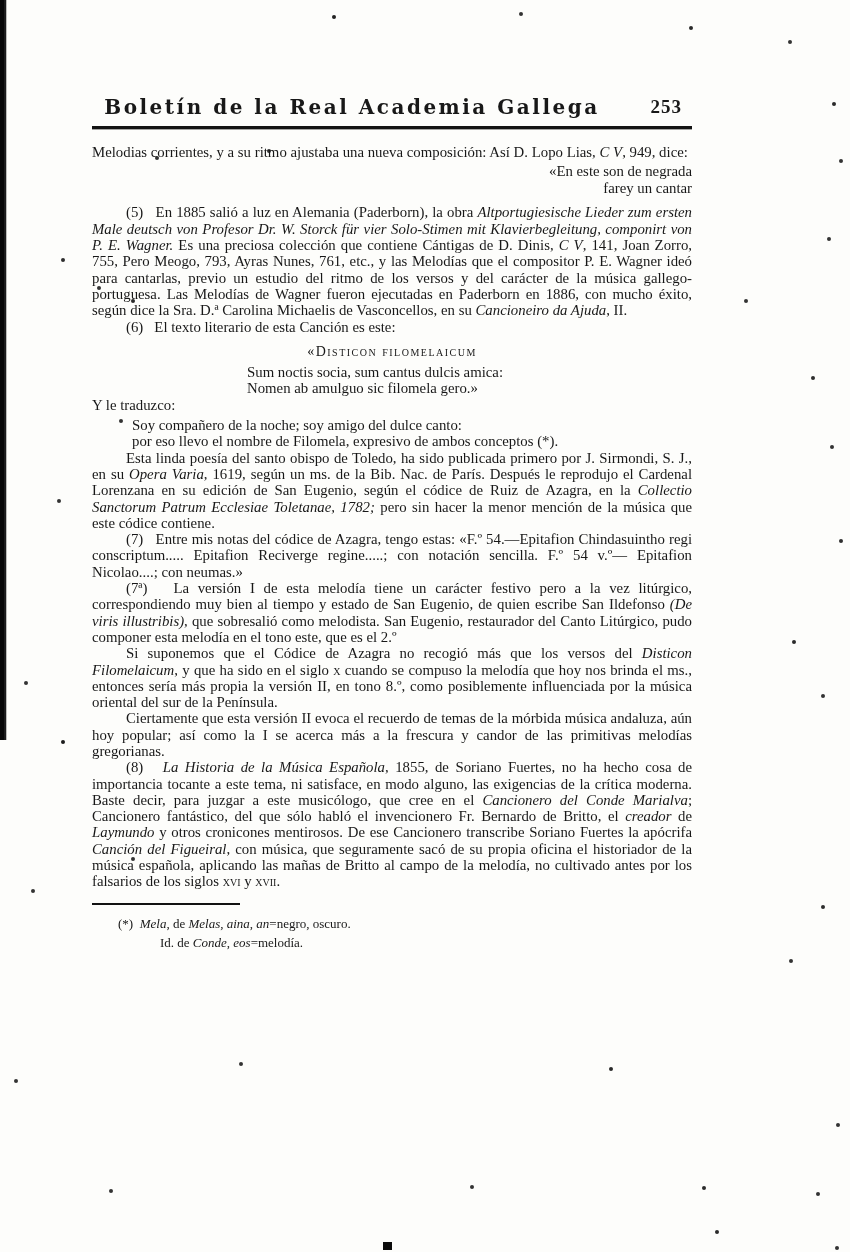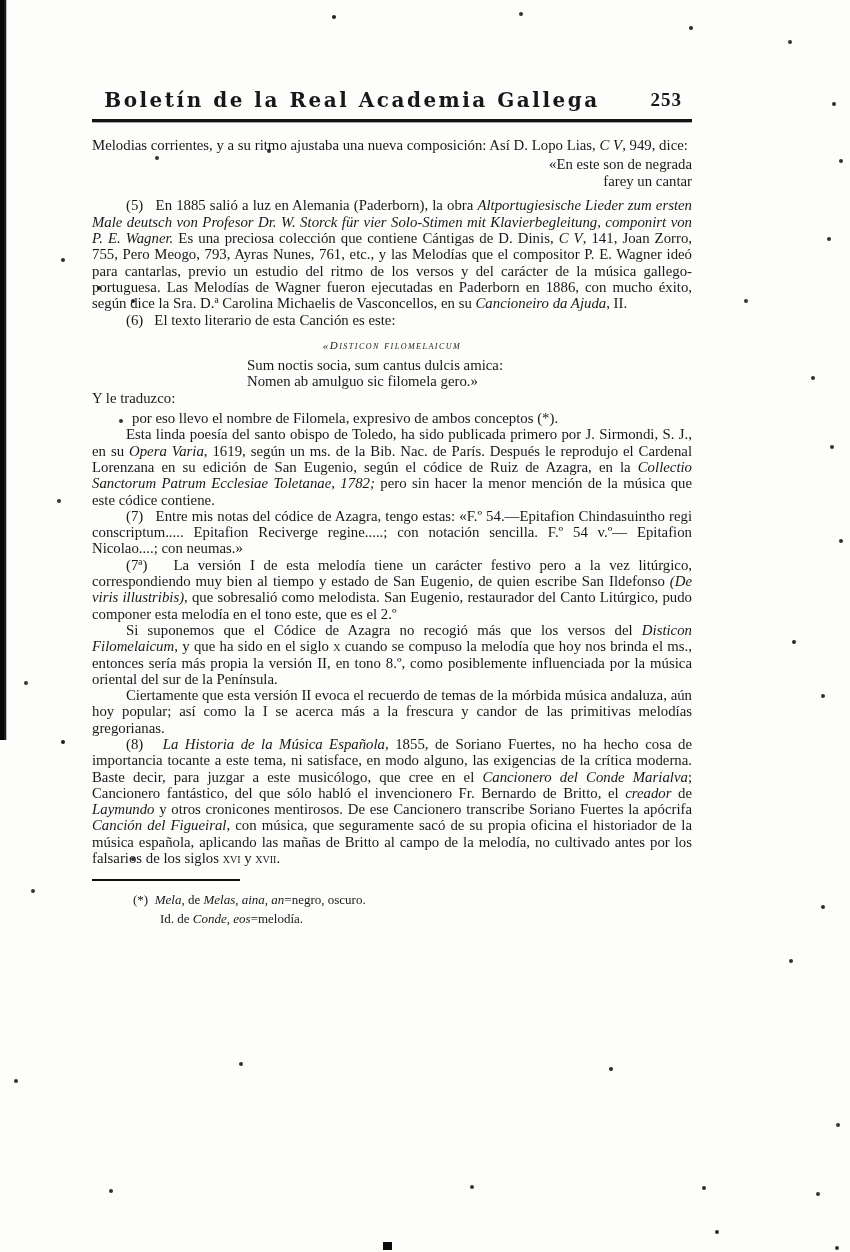--- a/index.html
+++ b/index.html
@@ -29,21 +29,21 @@
       793px 641px 0 1px #2a2a2a, 822px 695px 0 1px #333, 25px 682px 0 1px #333,
       62px 741px 0 1px #1c1c1c, 132px 858px 0 1px #333, 32px 890px 0 1px #333,
       822px 906px 0 1px #2d2d2d, 790px 960px 0 1px #333, 240px 1063px 0 1px #333,
       610px 1068px 0 1px #2a2a2a, 837px 1124px 0 1px #333, 703px 1187px 0 1px #2c2c2c,
       110px 1190px 0 1px #333, 471px 1186px 0 1px #333, 817px 1193px 0 1px #333,
       716px 1231px 0 1px #2a2a2a, 836px 1247px 0 1px #333, 268px 150px 0 1px #333,
       745px 300px 0 1px #333, 840px 540px 0 1px #2f2f2f, 15px 1080px 0 1px #333;
   }
 
   
-  .col { position:absolute; left:92px; top:88px; width:600px; }
+  .col { position:absolute; left:92px; top:95px; width:600px; }
   .header-row { position:relative; height:29px; }
   .journal-title {
     text-align:center; font-family:"DejaVu Serif", serif; font-weight:bold;
     font-size:20px; letter-spacing:2.5px; white-space:nowrap;
     transform:scaleY(1.05); padding-right:80px;
   }
   .page-number { position:absolute; right:10px; top:1px; font-size:19px; font-weight:bold; letter-spacing:1px; }
   .header-rule { height:3px; background:#131313; margin-top:2px; box-shadow:0 1px 0 rgba(0,0,0,.35); }
 
   
@@ -55,29 +55,29 @@
 
   .verse-negrada { margin:3px 0 8px 205px; line-height:16.6px; text-align:right; }
   .verse-negrada .vl1 { padding-left:12px; }
   .mt10 { margin-top:10px; }
   .mt8  { margin-top:8px; }
   .mt6  { margin-top:6px; }
   .mt5  { margin-top:5px; }
   .mt13 { margin-top:13px; }
   .heading-center {
     text-align:center; font-variant:small-caps; letter-spacing:1.5px;
-    font-size:11px; margin-top:9px;font-style:italic;
+    font-size:14px; margin-top:9px;
   }
   .latin-couplet { margin:4px 0 0 155px; text-align:left; }
   .translation-couplet { margin:4px 0 0 40px; text-align:left; }
 
   
   .footnote-rule { width:148px; height:2px; background:#121212; margin:13px 0 9px 0; }
   .footnotes { font-size:13px; line-height:19px; text-align:left; }
-  .fn-line-1 { margin-left:41px; }
+  .fn-line-1 { margin-left:26px; }
   .fn-line-2 { margin-left:68px; }
 </style>
 </head>
 <body>
 
 <div class="page">
 
   <div class="left-strip"></div>
   <div class="speckles"></div>
   <div class="bottom-mark"></div>
@@ -107,20 +107,21 @@
 
       <div class="latin-couplet">
         <div>Sum noctis socia, sum cantus dulcis amica:</div>
         <div>Nomen ab amulguo sic filomela gero.»</div>
       </div>
 
       <p class="mt5">Y le traduzco:</p>
 
 
       <div class="translation-couplet">
+        <div>Soy compañero de la noche; soy amigo del dulce canto:</div>
         <div>por eso llevo el nombre de Filomela, expresivo de ambos conceptos (*).</div>
       </div>
 
       <p class="ind mt13">Esta linda poesía del santo obispo de Toledo, ha sido publicada primero por J. Sirmondi, S. J., en su <span class="i">Opera Varia</span>, 1619, según un ms. de la Bib. Nac. de París. Después le reprodujo el Cardenal Lorenzana en su edición de San Eugenio, según el códice de Ruiz de Azagra, en la <span class="i">Collectio Sanctorum Patrum Ecclesiae Toletanae, 1782;</span> pero sin hacer la menor mención de la música que este códice contiene.</p>
 
       <p class="ind">(7)&nbsp;&nbsp;&nbsp;Entre mis notas del códice de Azagra, tengo estas: «F.º 54.—Epitafion Chindasuintho regi conscriptum..... Epitafion Reciverge regine.....; con notación sencilla. F.º 54 v.º— Epitafion Nicolao....; con neumas.»</p>
 
       <p class="ind">(7ª)&nbsp;&nbsp;&nbsp;La versión I de esta melodía tiene un carácter festivo pero a la vez litúrgico, correspondiendo muy bien al tiempo y estado de San Eugenio, de quien escribe San Ildefonso <span class="i">(De viris illustribis)</span>, que sobresalió como melodista. San Eugenio, restaurador del Canto Litúrgico, pudo componer esta melodía en el tono este, que es el 2.º</p>
 
       <p class="ind">Si suponemos que el Códice de Azagra no recogió más que los versos del <span class="i">Disticon Filomelaicum</span>, y que ha sido en el siglo <span class="sc">x</span> cuando se compuso la melodía que hoy nos brinda el ms., entonces sería más propia la versión II, en tono 8.º, como posiblemente influenciada por la música oriental del sur de la Península.</p>

